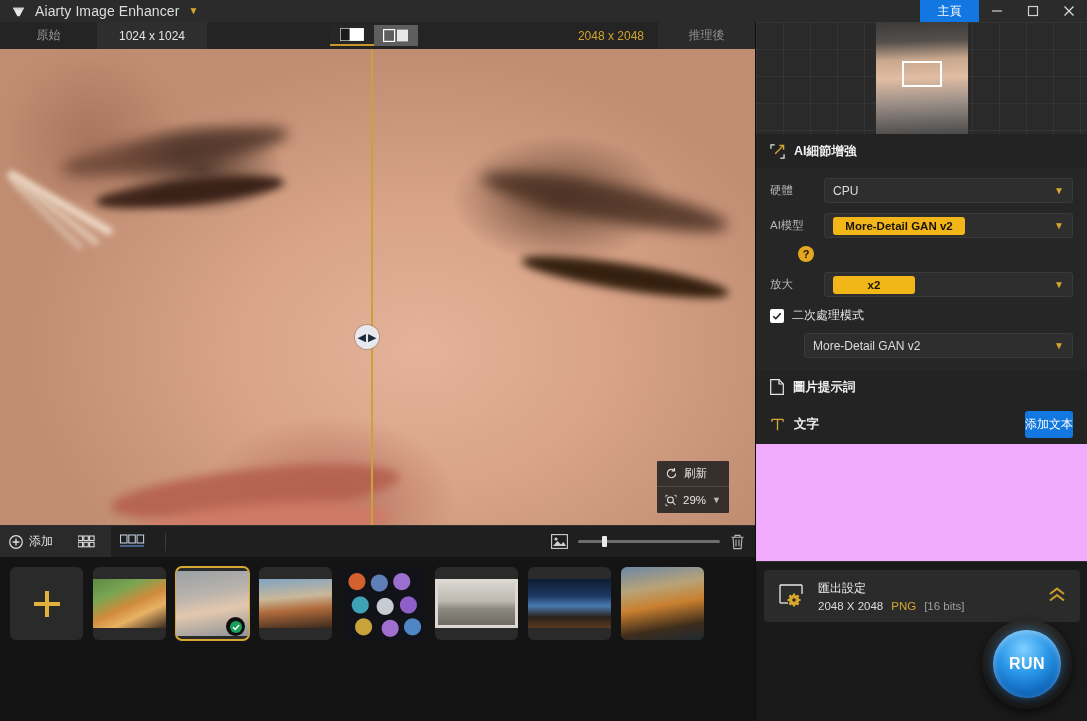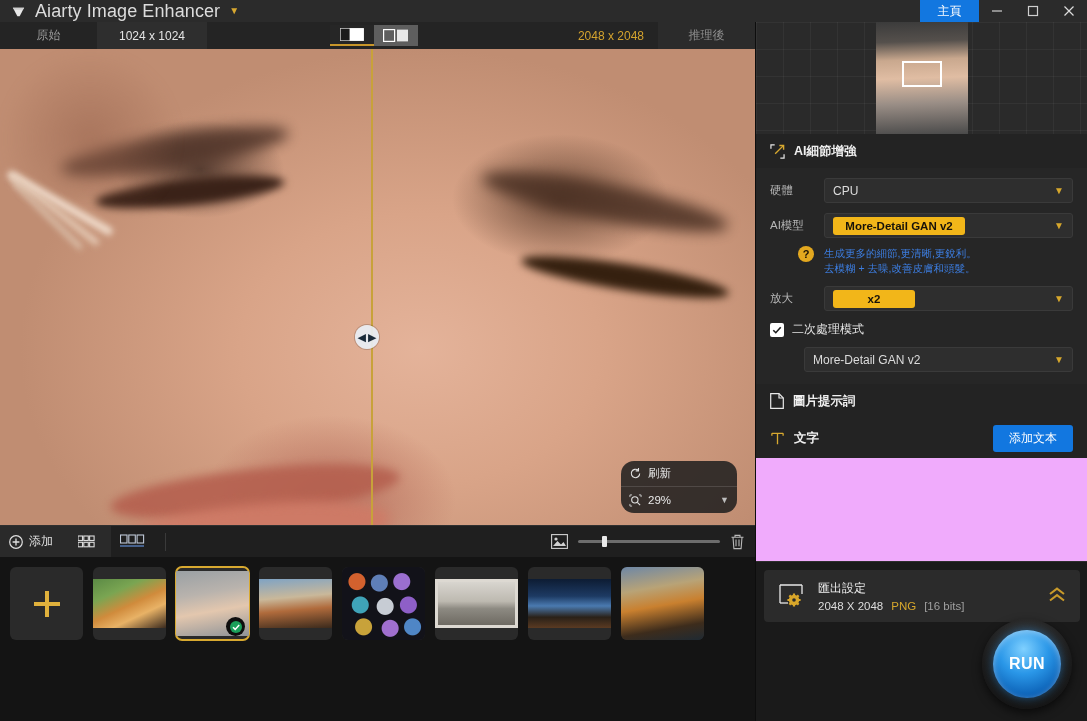--- a/index.html
+++ b/index.html
@@ -11,21 +11,21 @@
     color: #e6e6e6;
   }
   #app { position: relative; width: 1087px; height: 721px; }
 
   
   .titlebar {
     position: absolute; left: 0; top: 0; width: 1087px; height: 22px;
     background: #2b2b2b; display: flex; align-items: center;
   }
   .tb-logo { width: 22px; height: 22px; display: flex; align-items: center; justify-content: center; margin-left: 7px; }
-  .tb-title { font-size: 18px; color: #dcdcdc; margin-left: 6px; letter-spacing: .1px; }
+  .tb-title { font-size: 14px; color: #dcdcdc; margin-left: 6px; letter-spacing: .1px; }
   .tb-caret { color: #d8a830; font-size: 10px; margin-left: 9px; line-height: 1; }
   .tb-spacer { flex: 1; }
   .tb-home {
     background: #1277e0; color: #fff; font-size: 12px;
     height: 38px; width: 59px; display: flex; align-items: center; justify-content: center;
   }
   .tb-btn { width: 36px; height: 22px; display: flex; align-items: center; justify-content: center; color: #cfcfcf; }
   .tb-btn svg { display: block; }
 
   
@@ -75,22 +75,22 @@
   .divider { position: absolute; left: 371px; top: 0; width: 2px; height: 476px; background: #c8a23a; }
   .divhandle {
     position: absolute; left: 355px; top: 276px; width: 24px; height: 24px;
     border-radius: 50%; background: rgba(232,238,245,.92);
     display: flex; align-items: center; justify-content: center; gap: 2px;
     box-shadow: 0 0 0 1px rgba(0,0,0,.18);
   }
   .divhandle span { font-size: 11px; color: #1a2a3a; line-height: 1; }
 
   .zoombox {
-    position: absolute; right: 18px; bottom: 12px; width: 116px;
-    background: rgba(30,30,30,.86); border-radius: 13px; color: #e8e8e8;
+    position: absolute; right: 26px; bottom: 12px; width: 72px;
+    background: rgba(30,30,30,.86); border-radius: 1px; color: #e8e8e8;
   }
   .zb-row { display: flex; align-items: center; height: 26px; padding: 0 8px; gap: 6px; font-size: 11.5px; }
   .zb-row.top { border-bottom: 1px solid rgba(255,255,255,.13); }
   .zb-caret { margin-left: auto; font-size: 9px; color: #bdbdbd; }
 
   
   .toolbar {
     position: absolute; left: 0; top: 525px; width: 755px; height: 32px;
     background: #1f1f1f; display: flex; align-items: center;
     border-top: 1px solid #303030;
@@ -196,21 +196,21 @@
 
   .cb-row { display: flex; align-items: center; gap: 8px; margin-bottom: 9px; }
   .cbox { width: 14px; height: 14px; border-radius: 2px; background: #fff; display: flex; align-items: center; justify-content: center; }
   .cb-label { font-size: 12px; color: #e2e2e2; }
   .subselect { margin-left: 34px; }
 
   .btn-outline {
     border: 1px solid #4a6f9e; border-radius: 3px; background: #2b2b2b; color: #dfe6ef;
     font-size: 11.5px; padding: 3px 10px;
   }
-  .btn-blue { background: #1277e0; color: #fff; font-size: 12px; border-radius: 3px; padding: 5px 16px; }
+  .btn-blue { background: #1277e0; color: #fff; font-size: 12px; border-radius: 3px; padding: 5px 0; }
 
   .sec-row-split { display: flex; align-items: center; justify-content: space-between; height: 40px; padding: 0 14px; background: #232323; }
   .sec-row-split .left { display: flex; align-items: center; gap: 9px; }
 
   .export {
     position: absolute; left: 0; bottom: 0; width: 332px; height: 160px; background: #1a1a1a;
     border-top: 1px solid #2e2e2e;
   }
   .export-card { display: flex; align-items: center; gap: 12px; height: 52px; padding: 0 14px; background: #2b2b2b; margin: 8px 8px 0 8px; border-radius: 4px; }
   .export-texts { display: flex; flex-direction: column; gap: 3px; }
@@ -436,24 +436,20 @@
       <div class="row">
         <div class="row-label">AI模型</div>
         <div class="select">
           <span class="pill wide">More-Detail GAN v2</span>
           <span class="chev">▼</span>
         </div>
       </div>
 
       <div class="hint-row">
         <div class="qmark">?</div>
-        <div class="hint-text">
-          <div>生成更多的細節,更清晰,更銳利。</div>
-          <div>去模糊 + 去噪,改善皮膚和頭髮。</div>
-        </div>
       </div>
 
       <div class="row">
         <div class="row-label">放大</div>
         <div class="select">
           <span class="pill small">x2</span>
           <span class="chev">▼</span>
         </div>
       </div>
 

